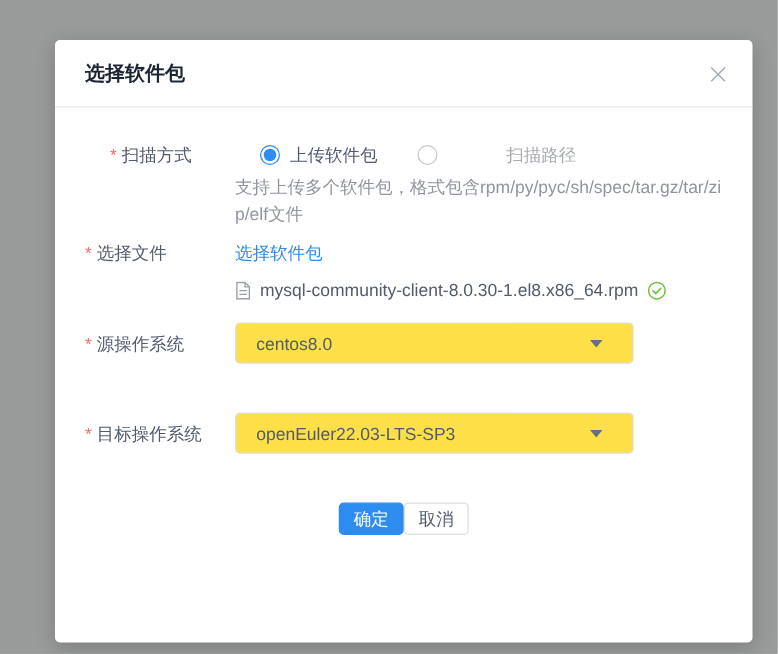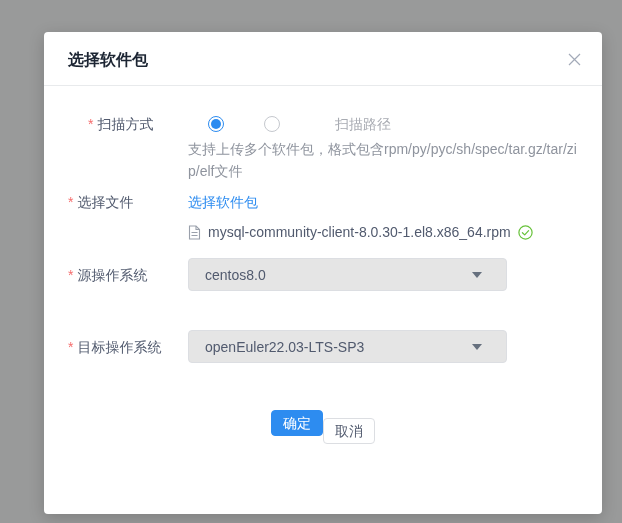--- a/index.html
+++ b/index.html
@@ -64,36 +64,36 @@
   
   .row-fileitem { margin:0 0 16px 120px; height:20px; display:flex; align-items:center; }
   .file-icon { margin-right:7px; display:flex; }
   .file-name { font-size:14px; color:#515a6e; line-height:20px; }
   .file-status { margin-left:7px; display:flex; }
 
   
   .row-select { align-items:center; height:33px; margin-bottom:39px; }
   .select-box {
     width:319px; height:33px; border:1px solid #dcdee2; border-radius:4px;
-    background:#e5e5e5; display:flex; align-items:center; padding:0 12px 0 16px;
+    background:#fde047; display:flex; align-items:center; padding:0 12px 0 16px;
     cursor:pointer; position:relative;
   }
   .select-value { font-size:14px; color:#515a6e; flex:1; }
   .select-caret { display:flex; margin-right:12px; }
 
   
   .dialog-footer {
     margin-top:25px; display:flex; justify-content:center; align-items:center; gap:0;
   }
   .btn {
     font-size:14px; line-height:16px; padding:4px 11px; border-radius:4px;
     cursor:pointer; border:1px solid transparent; font-family:inherit;
   }
   .btn-primary { background:#2d8cf0; color:#ffffff; border-color:#2d8cf0; }
-  .btn-default { background:#ffffff; color:#515a6e; border-color:#dcdee2;margin-top:16px; }
+  .btn-default { background:#ffffff; color:#515a6e; border-color:#dcdee2; }
 </style>
 </head>
 <body>
 
 <div class="overlay">
   <div class="dialog">
 
     <div class="dialog-header">
       <div class="dialog-title">选择软件包</div>
       <div class="close-btn">
@@ -105,20 +105,21 @@
 
     <div class="dialog-body">
 
       <div class="form-row row-radios">
         <div class="form-label">
           <span class="required">*</span><span>扫描方式</span>
         </div>
         <div class="form-content radio-group">
           <div class="radio-item">
             <span class="radio-circle checked"></span>
+            <span class="radio-label">上传软件包</span>
           </div>
           <div class="radio-item">
             <span class="radio-circle"></span>
             <span class="radio-label dim">扫描路径</span>
           </div>
         </div>
       </div>
 
       <div class="row-hint">
         <div class="hint-text">支持上传多个软件包，格式包含rpm/py/pyc/sh/spec/tar.gz/tar/zip/elf文件</div>

